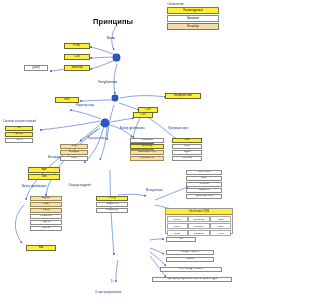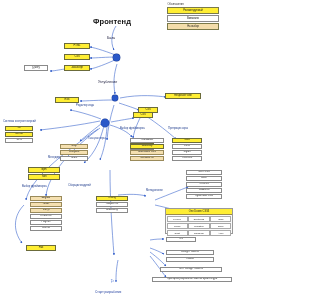--- a/index.html
+++ b/index.html
@@ -151,21 +151,21 @@
     </g>
   </svg>
 
   <div class="legend">
     <div class="legend-title">Обозначения:</div>
     <div class="legend-row lg-y">Рекомендуемый</div>
     <div class="legend-row lg-w">Возможно</div>
     <div class="legend-row lg-c">На выбор</div>
   </div>
 
-  <div class="title" style="left:93px;top:17px;">Фронтенд</div>
+  <div class="title" style="left:93px;top:17px;">Принципы</div>
   <div class="lbl lbl-dark" style="left:107px;top:37px;font-size:3.6px;">База</div>
 
   <div class="hub" style="left:113px;top:54px;width:7px;height:7px;"></div>
 
   <div class="node" style="left:64px;top:43px;width:26px;height:6px;">HTML</div>
   <div class="node" style="left:64px;top:54px;width:26px;height:6px;">CSS</div>
   <div class="node" style="left:64px;top:65px;width:26px;height:6px;">JavaScript</div>
   <div class="node n-white" style="left:24px;top:65px;width:24px;height:6px;">jQuery</div>
 
   <div class="lbl lbl-dark" style="left:98px;top:81px;font-size:3.6px;">Углубление</div>

